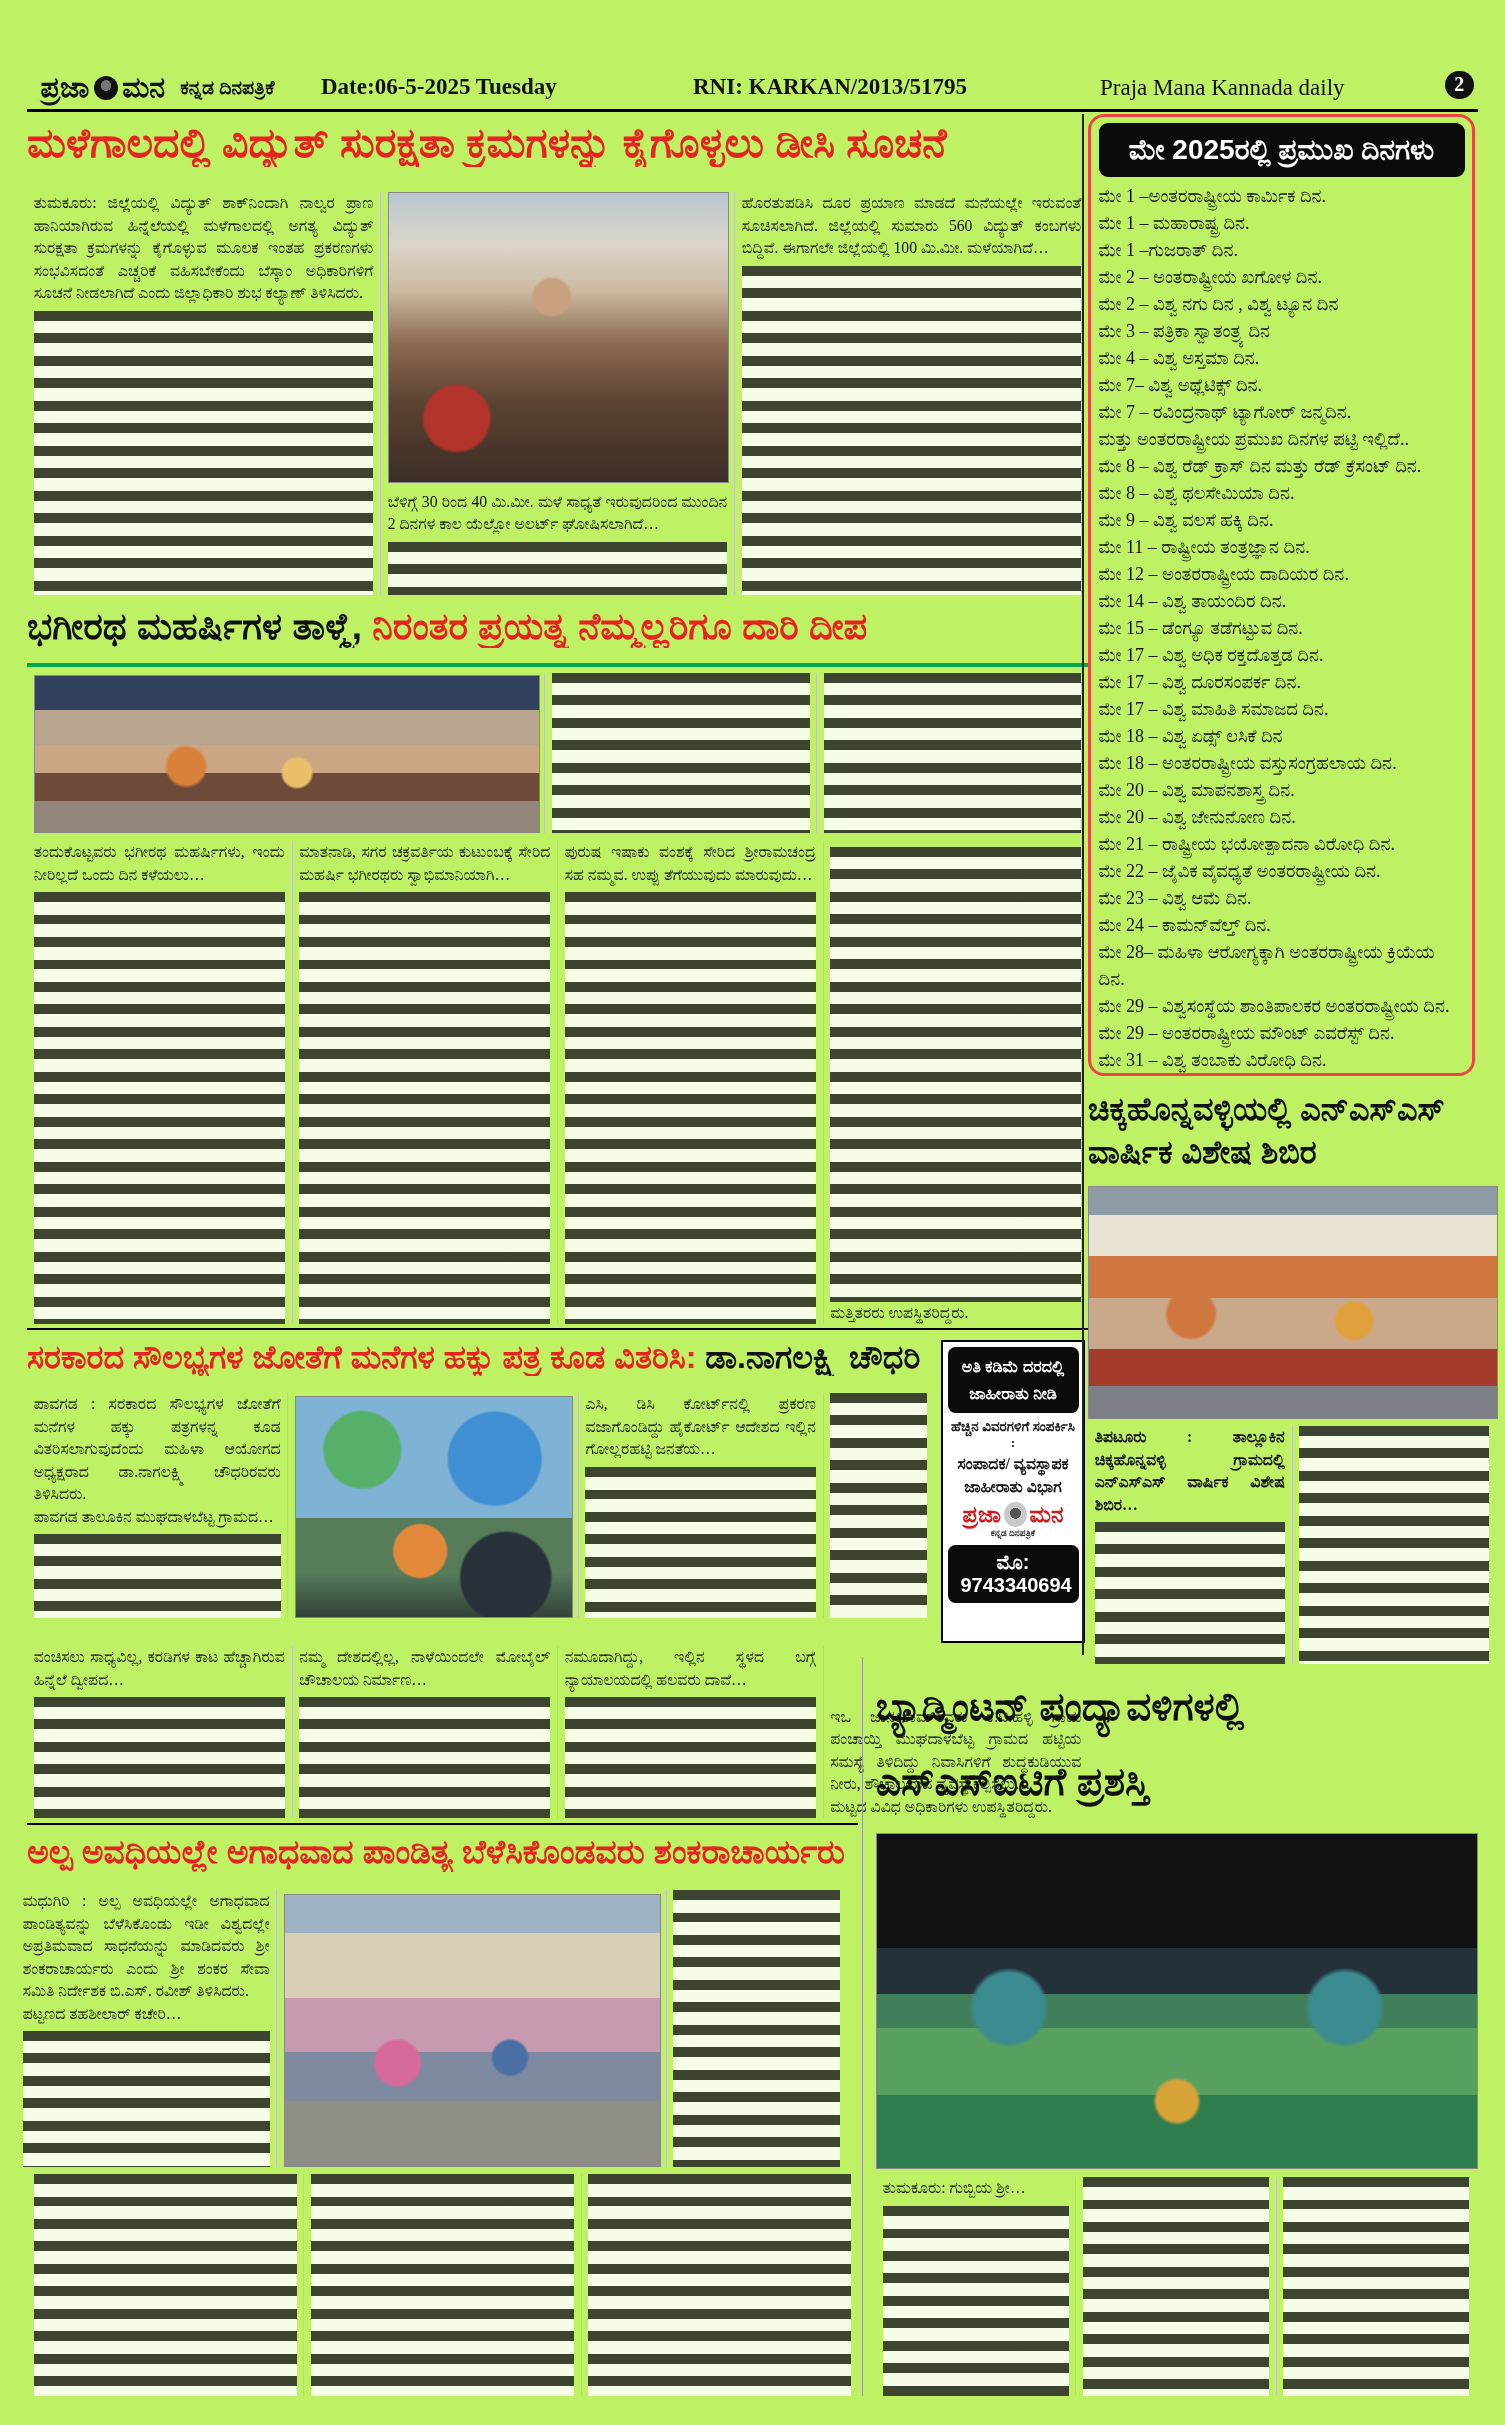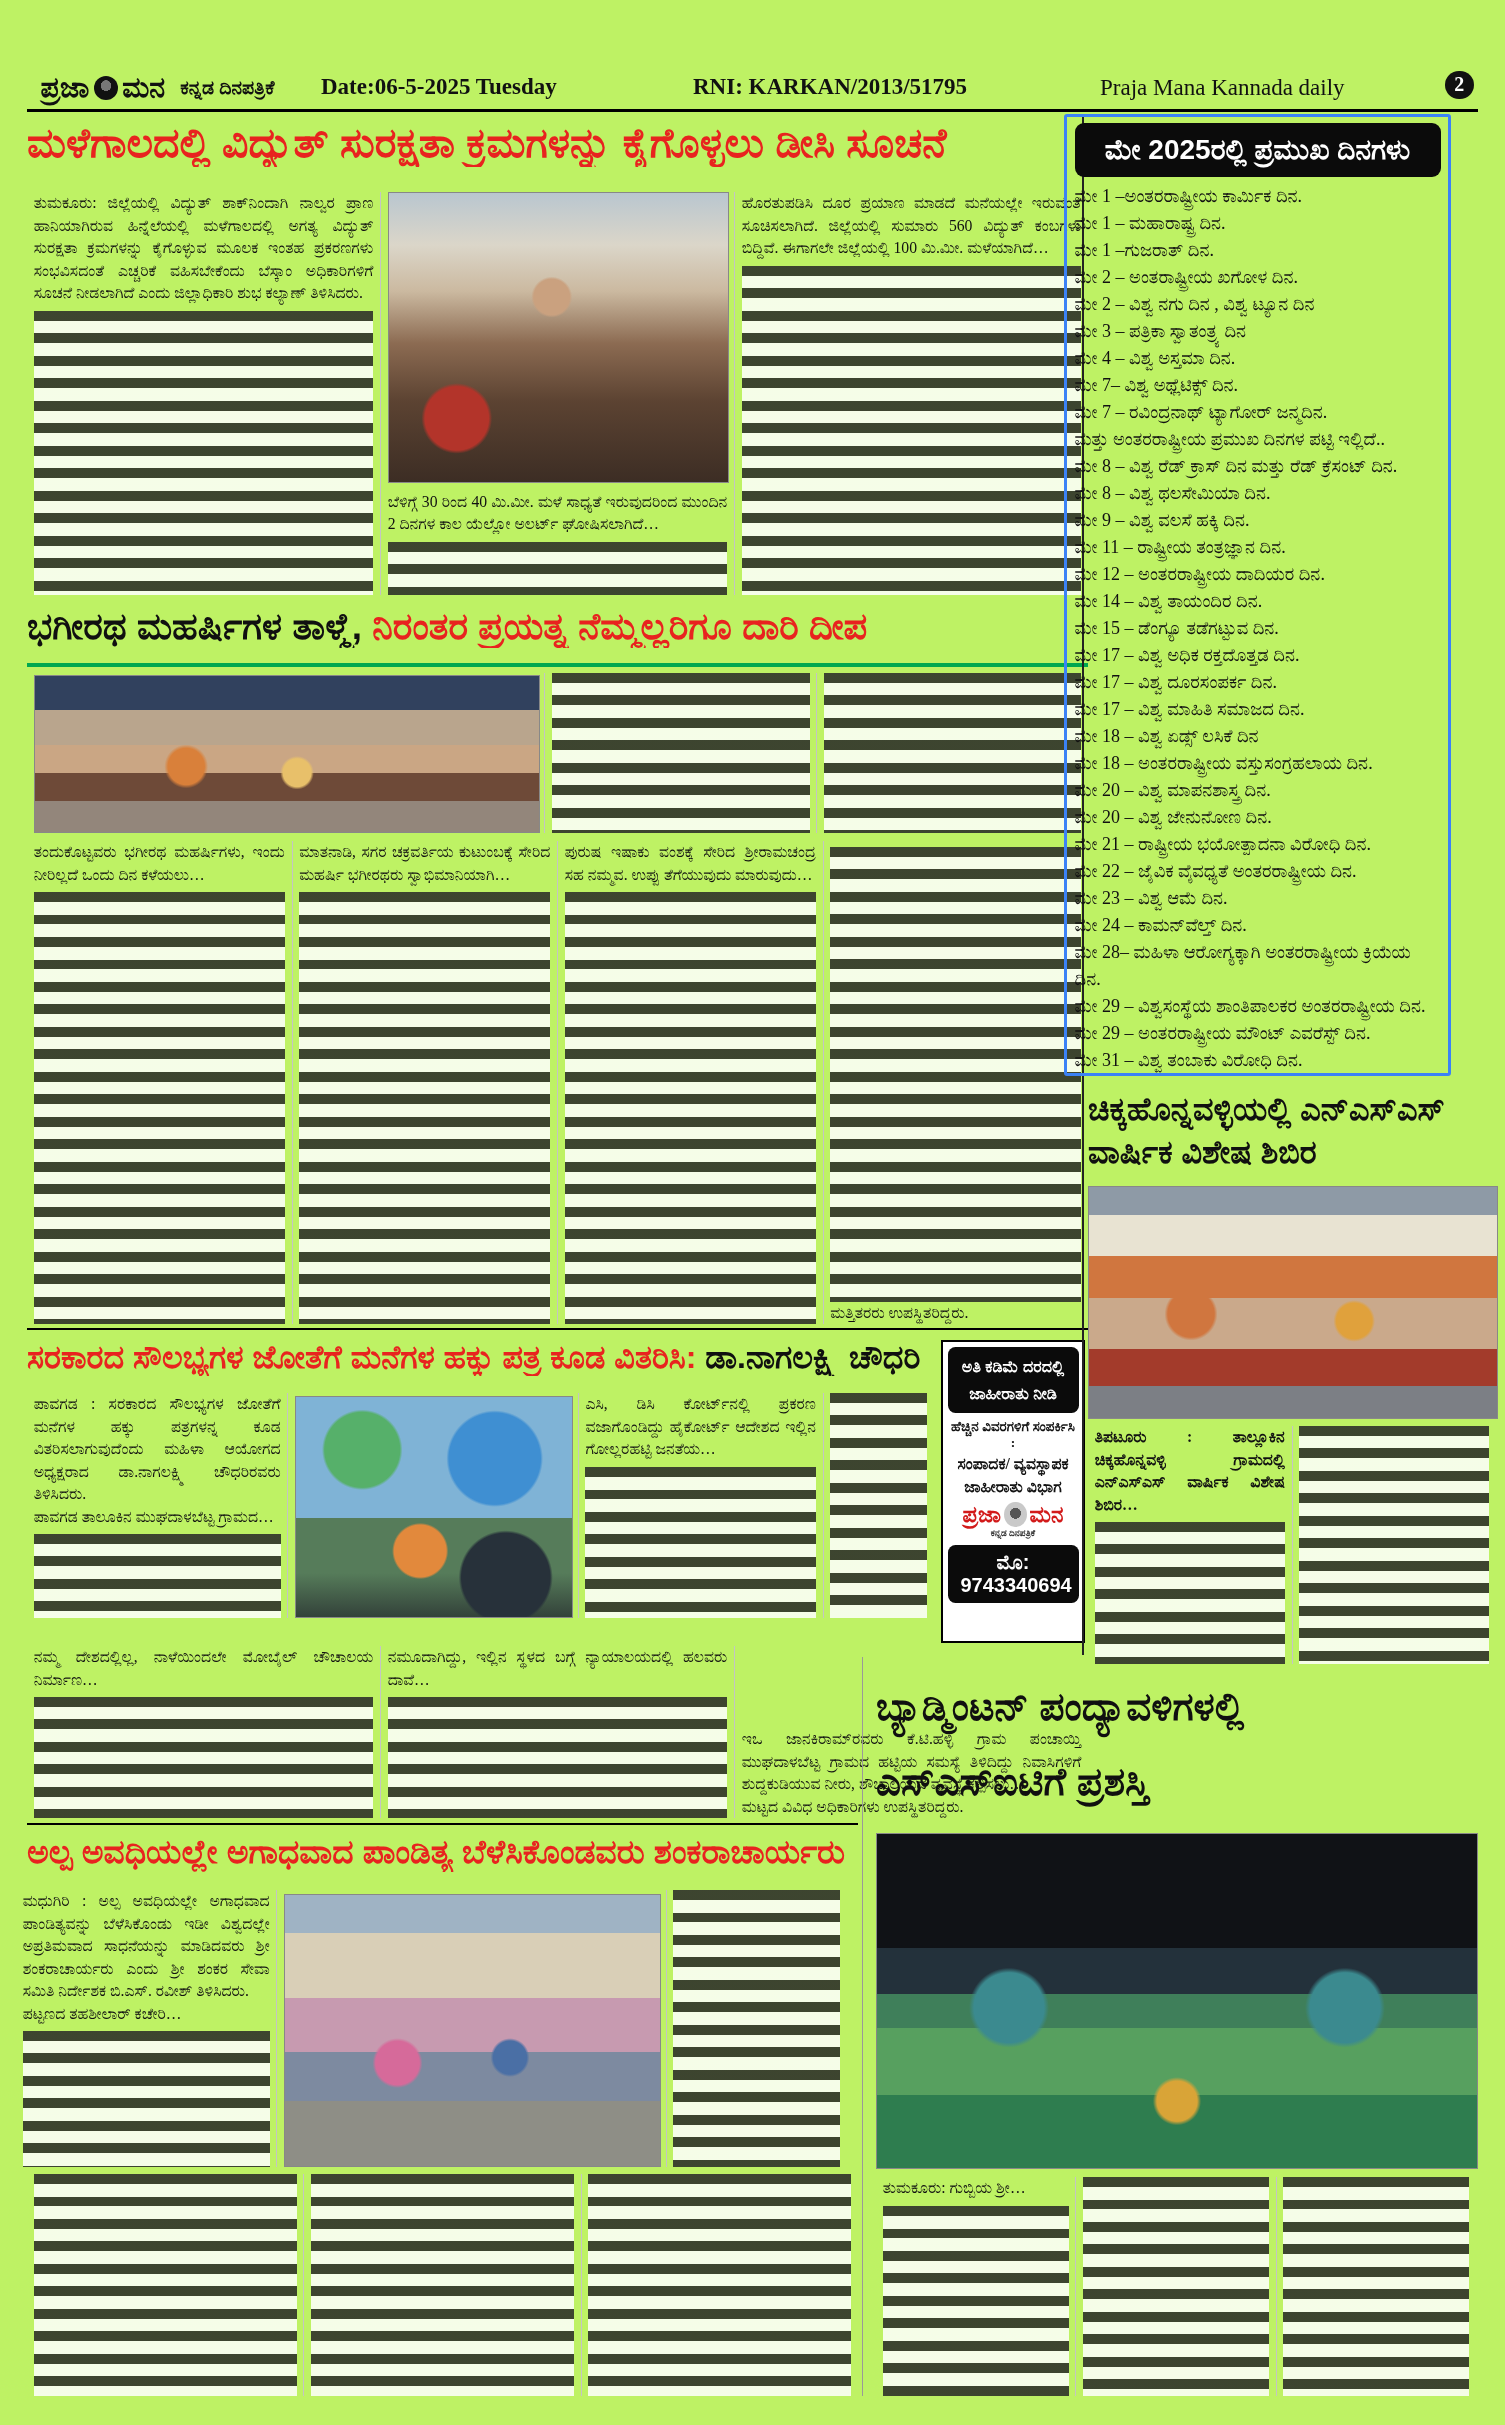--- a/index.html
+++ b/index.html
@@ -24,22 +24,22 @@
   .band{position:absolute;display:flex;gap:0;overflow:hidden;}
   .band > .col{flex:1;display:flex;flex-direction:column;padding:0 6.7px;min-width:0;justify-content:flex-end;}
   .band > .col + .col{border-left:0.7px solid #c4c4c4;}
   .bt{font-size:15.7px;line-height:22.5px;text-align:justify;}
   .bt.bold{font-weight:bold;}
   .gk{flex:1;margin-top:6px;opacity:.85;
       background:repeating-linear-gradient(180deg,#262626 0 9.7px,#ffffff 9.7px 22.5px);}
   .photo{border:0.7px solid #888;background-size:cover;}
   .rule{position:absolute;background:#000;}
   
-  .daysbox{position:absolute;left:1064px;top:114px;width:387px;height:962px;
-           border:3px solid #3b82f6;border-radius:3px;box-sizing:border-box;padding:6px 7.5px;overflow:hidden;}
+  .daysbox{position:absolute;left:1088px;top:114px;width:387px;height:962px;
+           border:3px solid #ef4444;border-radius:16px;box-sizing:border-box;padding:6px 7.5px;overflow:hidden;}
   .daystitle{background:#0b0b0b;color:#fff;border-radius:9px;height:54px;display:flex;align-items:center;
              justify-content:center;font-family:"Liberation Sans",sans-serif;font-weight:bold;font-size:28px;}
   .dayslist{margin-top:6px;}
   .day-item{font-size:18px;line-height:27px;color:#111;}
   
   .adbox{position:absolute;left:941px;top:1340px;width:144px;height:303px;border:2.2px solid #000;
          box-sizing:border-box;background:#fff;padding:4.5px;text-align:center;}
   .adtitle{background:#0b0b0b;color:#fff;border-radius:7.5px;padding:6px 14px;
            font-family:"Liberation Sans",sans-serif;font-weight:bold;font-size:16px;line-height:27px;}
   .adcontact{font-weight:bold;font-size:13.5px;margin-top:6px;}
@@ -157,20 +157,24 @@
     <div class="col">
       <div class="bt">ಎಸಿ, ಡಿಸಿ ಕೋರ್ಟ್‌ನಲ್ಲಿ ಪ್ರಕರಣ ವಜಾಗೊಂಡಿದ್ದು ಹೈಕೋರ್ಟ್ ಆದೇಶದ ಇಲ್ಲಿನ ಗೋಲ್ಲರಹಟ್ಟಿ ಜನತೆಯ…</div>
       <div class="gk"></div>
     </div>
     <div class="col" style="flex:0 0 97px;">
       <div class="gk" style="margin-top:0;"></div>
     </div>
   </div>
 
   <div class="band" style="left:27px;top:1646px;width:1061px;height:172px;">
+    <div class="col">
+      <div class="bt">ವಂಚಿಸಲು ಸಾಧ್ಯವಿಲ್ಲ, ಕರಡಿಗಳ ಕಾಟ ಹೆಚ್ಚಾಗಿರುವ ಹಿನ್ನೆಲೆ ದ್ವೀಪದ…</div>
+      <div class="gk"></div>
+    </div>
     <div class="col">
       <div class="bt">ನಮ್ಮ ದೇಶದಲ್ಲಿಲ್ಲ, ನಾಳೆಯಿಂದಲೇ ಮೋಬೈಲ್ ಚೌಚಾಲಯ ನಿರ್ಮಾಣ…</div>
       <div class="gk"></div>
     </div>
     <div class="col">
       <div class="bt">ನಮೂದಾಗಿದ್ದು, ಇಲ್ಲಿನ ಸ್ಥಳದ ಬಗ್ಗೆ ನ್ಯಾಯಾಲಯದಲ್ಲಿ ಹಲವರು ದಾವೆ…</div>
       <div class="gk"></div>
     </div>
     <div class="col">
       <div class="bt">ಇಒ ಜಾನಕಿರಾಮ್‌ರವರು ಕೆ.ಟಿ.ಹಳ್ಳಿ ಗ್ರಾಮ ಪಂಚಾಯ್ತಿ ಮುಘದಾಳಬೆಟ್ಟ ಗ್ರಾಮದ ಹಟ್ಟಿಯ ಸಮಸ್ಯೆ ತಿಳಿದಿದ್ದು ನಿವಾಸಿಗಳಿಗೆ ಶುದ್ದಕುಡಿಯುವ ನೀರು, ಶೌಚಾಲಯದ ವ್ಯವಸ್ಥೆ ಕಲ್ಪಿಸಲು…</div>

